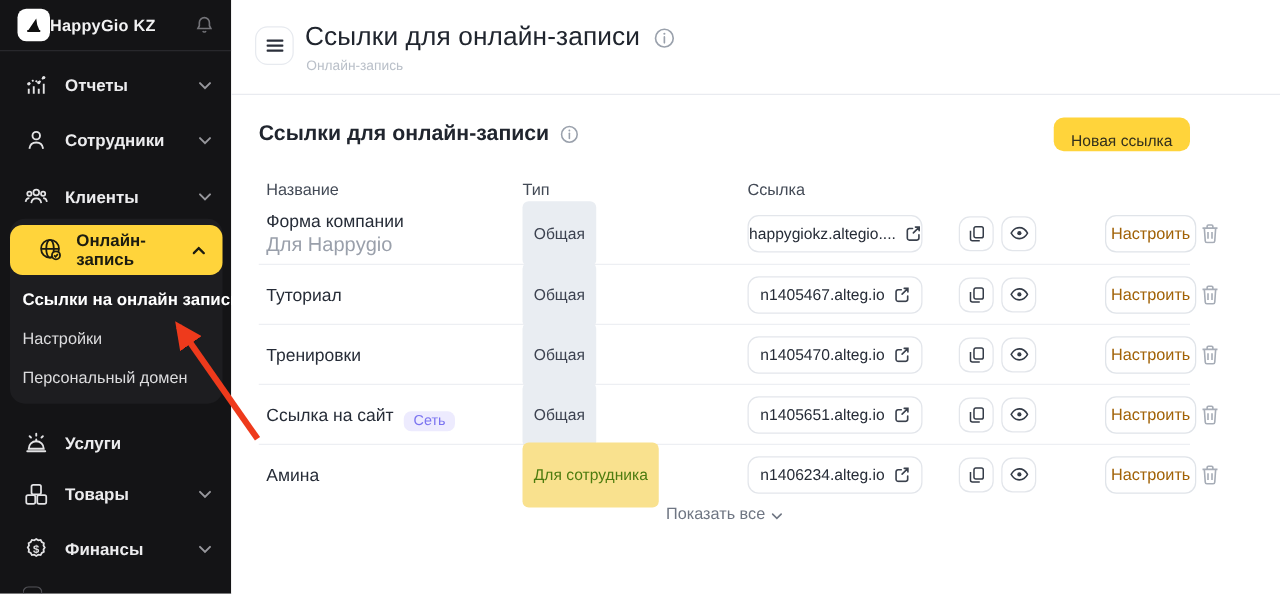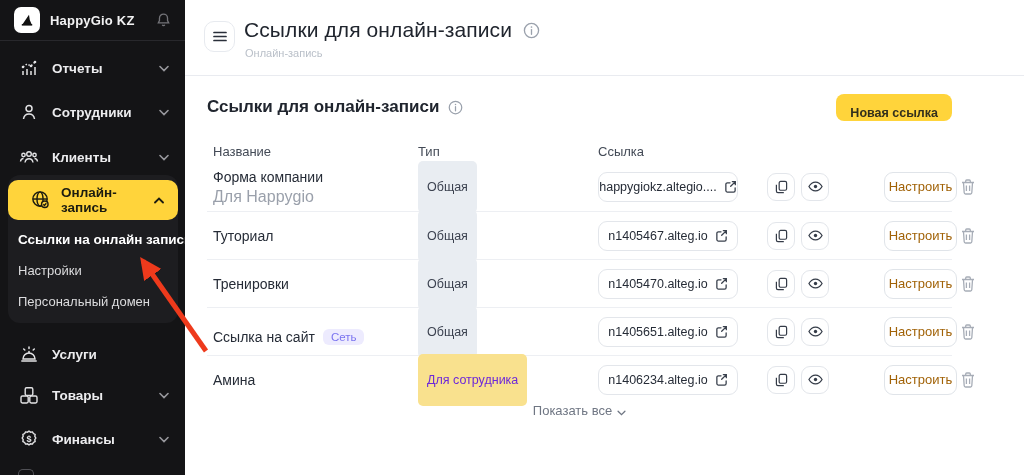--- a/index.html
+++ b/index.html
@@ -3,21 +3,21 @@
 <meta charset="utf-8">
 <style>
   * { margin:0; padding:0; box-sizing:border-box; }
   html,body { width:1024px; height:475px; font-family:"Liberation Sans", sans-serif; }
   body { position:relative; overflow:hidden; background:#fff; }
 
   
   .sidebar { position:absolute; left:0; top:0; width:185px; height:475px; background:#141416; }
   .brandbar { position:absolute; left:0; top:0; width:185px; height:41px; border-bottom:1px solid #28282c; display:flex; align-items:center; padding:0 14px; }
   .logo { width:26px; height:26px; background:#fff; border-radius:7px; display:flex; align-items:center; justify-content:center; }
-  .brand-name { margin-left:10px; color:#f2f2f3; font-size:13px; font-weight:700; letter-spacing:.2px; }
+  .brand-name { color:#f2f2f3; font-size:13px; font-weight:700; letter-spacing:.2px; }
   .bell-btn { margin-left:auto; color:#737378; display:flex; }
 
   .side-item { position:absolute; left:0; width:185px; height:36px; display:flex; align-items:center; padding:0 16px 0 18px; color:#ececee; font-size:13.5px; font-weight:700; cursor:pointer; }
   .side-item .icn { width:22px; height:22px; margin-right:12px; color:#e3e3e5; display:flex; align-items:center; justify-content:center; flex:0 0 22px; }
   .side-item .chev { margin-left:auto; color:#97979c; display:flex; }
 
   .subpanel { position:absolute; left:8px; top:175px; width:170px; height:148px; background:#1d1d20; border-radius:12px; }
   .online-pill { position:absolute; left:0; top:5px; width:170px; height:40px; background:#FFD43B; border-radius:10px; display:flex; align-items:center; padding:0 14px 0 22px; color:#1c1c10; font-size:13.5px; font-weight:700; cursor:pointer; }
   .online-pill .icn { width:22px; height:22px; margin-right:10px; color:#1c1c10; display:flex; }
   .online-pill .chev { margin-left:auto; color:#1c1c10; display:flex; }
@@ -31,38 +31,38 @@
   .hamburger { position:absolute; left:19px; top:21px; width:31px; height:31px; border:1px solid #e7eaef; border-radius:10px; background:#fff; display:flex; align-items:center; justify-content:center; color:#2a2f3a; cursor:pointer; }
   .page-title-row { position:absolute; left:59px; top:18px; display:flex; align-items:center; gap:11px; }
   .page-title { font-size:21px; font-weight:500; color:#20252e; letter-spacing:.1px; }
   .info-circ { color:#9aa1ac; display:flex; cursor:pointer; }
   .breadcrumb { position:absolute; left:60px; top:47px; font-size:11px; color:#bac0c9; }
   .top-divider { position:absolute; left:0; top:75px; width:839px; height:1px; background:#e9ebf0; }
 
   .section-head { position:absolute; left:22px; top:90px; width:745px; height:34px; display:flex; align-items:center; }
   .section-title { font-size:17px; font-weight:700; color:#20252e; }
   .section-head .info-circ { margin-left:9px; }
-  .new-link-btn { margin-left:auto; background:#FFD43B; border:none; border-radius:8px; height:27px; padding:12px 14px; font-size:12.5px; font-weight:700; color:#33301c; font-family:inherit; cursor:pointer; }
+  .new-link-btn { margin-left:auto; background:#FFD43B; border:none; border-radius:8px; height:27px; padding:12px 14px; font-size:12.5px; font-weight:400; color:#33301c; font-family:inherit; cursor:pointer; }
 
   .thead { position:absolute; top:144px; left:0; width:899px; height:18px; font-size:13px; font-weight:500; color:#434a56; }
   .th-name { position:absolute; left:28px; }
   .th-type { position:absolute; left:233px; }
   .th-link { position:absolute; left:413px; }
 
   .row { position:absolute; left:22px; width:745px; }
   .row.bordered { border-top:1px solid #edeff3; }
   .cell { position:absolute; top:50%; transform:translateY(-50%); }
   .name-cell { left:6px; }
-  .name-line { display:flex; align-items:flex-end; gap:8px; }
+  .name-line { display:flex; align-items:center; gap:8px; }
   .row-name { font-size:14px; font-weight:500; color:#262c37; white-space:nowrap; }
   .row-sub { font-size:16px; color:#9aa0ab; margin-top:3px; }
   .net-tag { background:#EDEBFE; color:#7A73F0; font-size:11.5px; font-weight:500; padding:2px 8px; border-radius:6px;margin-top:10px; }
   .type-cell { left:211px; }
   .badge { display:inline-block; font-size:12.5px; color:#3c4250; background:#E9EDF2; border-radius:5px; padding:19px 9px; white-space:nowrap; }
-  .badge.yellow { background:#F9E18E; color:#6d28d9; }
+  .badge.yellow { background:#F9E18E; color:#4d7c0f; }
   .link-cell { left:391px; }
   .link-pill { width:140px; height:30px; border:1px solid #e3e6eb; border-radius:9px; background:#fff; display:flex; align-items:center; justify-content:center; gap:7px; font-size:12.5px; color:#262c37; cursor:pointer; white-space:nowrap; }
   .link-pill .ext { color:#3a414d; display:flex; }
   .icon-btn { width:28px; height:28px; border:1px solid #e3e6eb; border-radius:9px; background:#fff; display:flex; align-items:center; justify-content:center; color:#343b47; cursor:pointer; }
   .copy-cell { left:560px; } .eye-cell { left:594px; }
   .config-cell { left:677px; }
   .config-btn { width:73px; height:30px; border:1px solid #e0e4e9; border-radius:9px; background:#fff; font-size:13px; color:#a16207; font-family:inherit; cursor:pointer; }
   .trash-cell { left:754px; color:#a7adb7; cursor:pointer; display:flex; }
 
   .show-all { position:absolute; left:22px; top:403px; width:745px; text-align:center; font-size:13px; color:#6f7683; cursor:pointer; }

